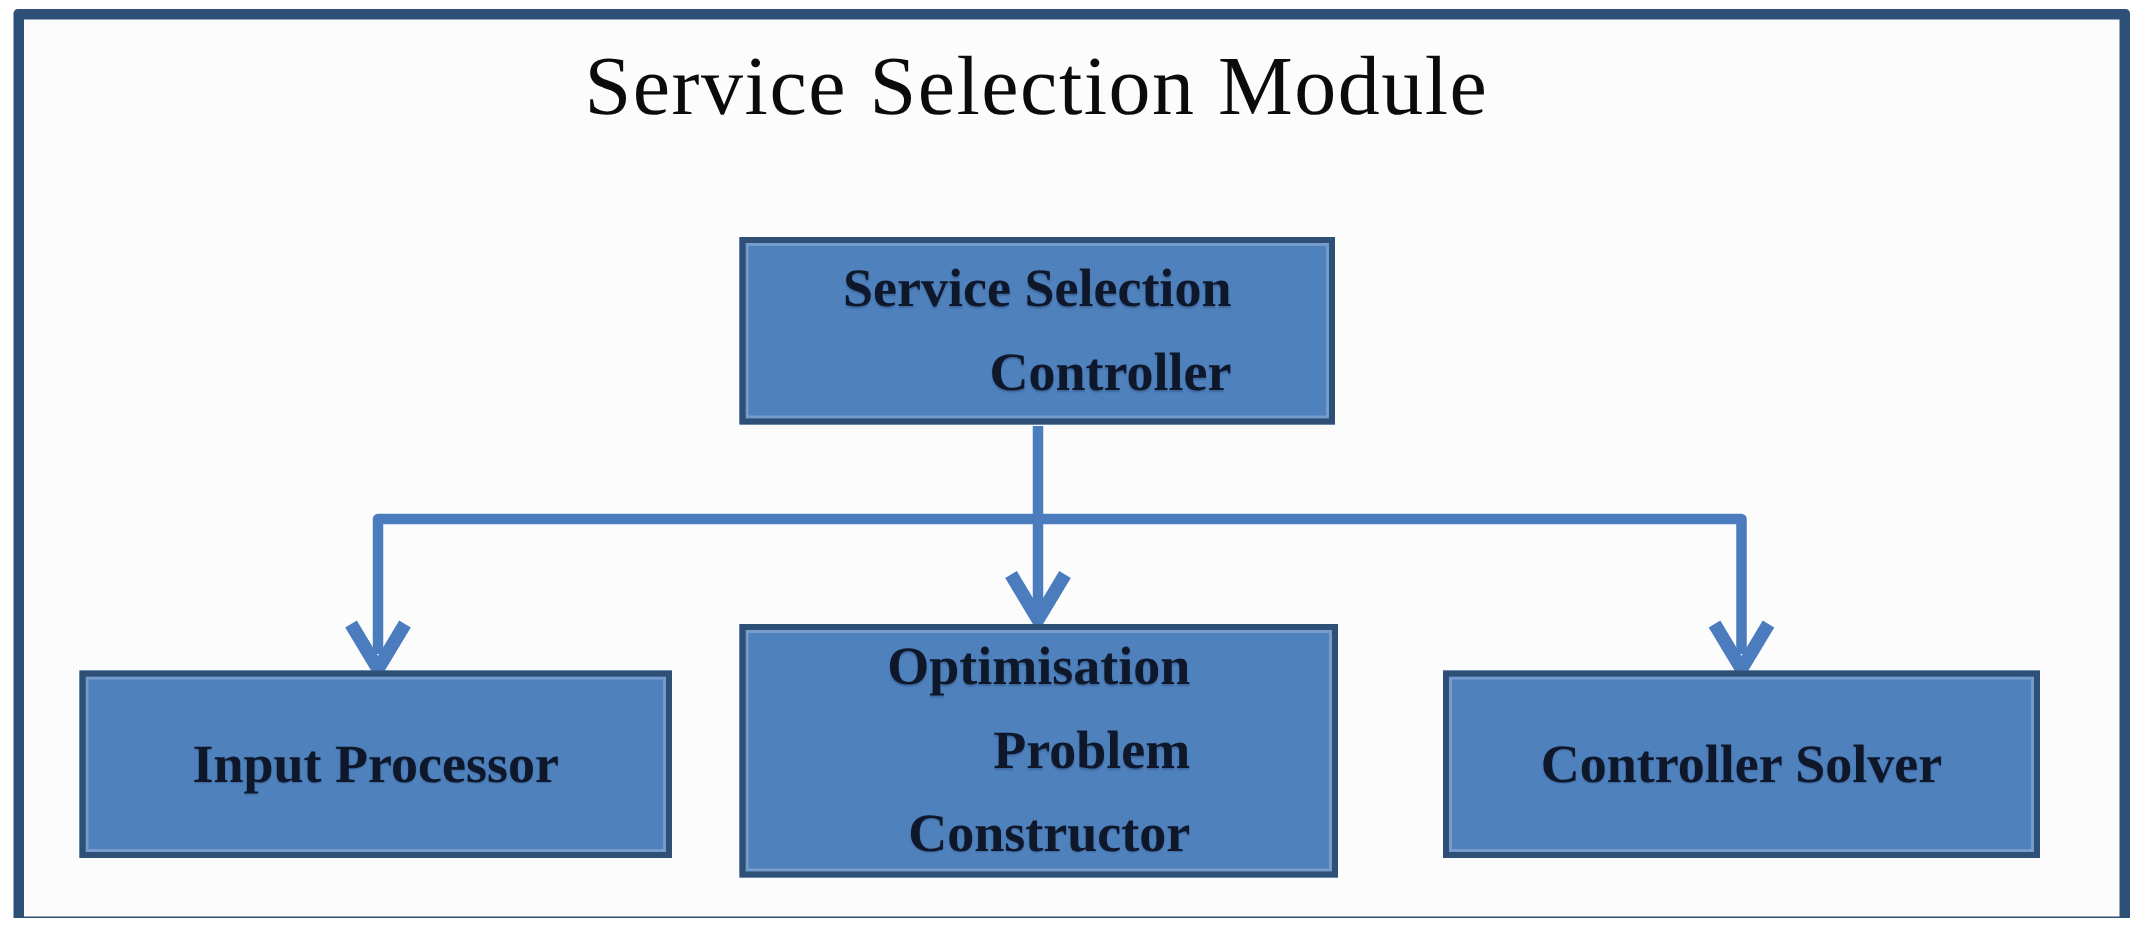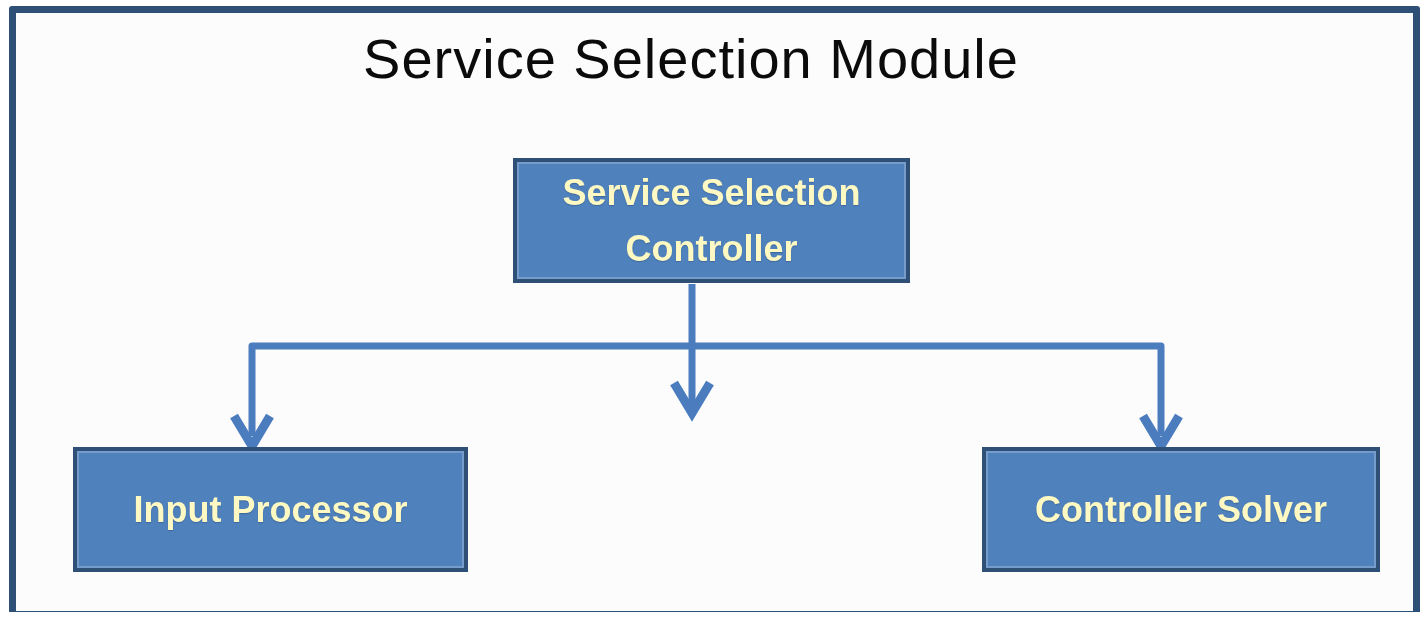--- a/index.html
+++ b/index.html
@@ -7,20 +7,21 @@
     padding: 0;
     background: #ffffff;
     font-family: "Liberation Sans", sans-serif;
   }
   .canvas {
     position: relative;
     width: 1428px;
     height: 612px;
     background: #ffffff;
     overflow: hidden;
+    font-family: Liberation Serif, serif;
   }
   .frame {
     position: absolute;
     left: 9px;
     top: 6px;
     width: 1411px;
     height: 612px;
     box-sizing: border-box;
     border: 7px solid #2E5077;
     border-radius: 3px;
@@ -37,30 +38,29 @@
     letter-spacing: 1px;
     color: #0B0B0B;
     font-stretch: condensed;
   }
   .node {
     position: absolute;
     box-sizing: border-box;
     background: #4F81BD;
     border: 4px solid #2E5077;
     box-shadow: inset 0 0 0 2px rgba(255,255,255,0.22);
-    color: #fef9c3;
+    color: #0f172a;
     display: flex;
     align-items: center;
     justify-content: center;
-    text-align: center;
+    text-align: right;
     font-size: 36px;
     font-weight: 700;
     line-height: 1.55;
     text-shadow: 0 1px 1px rgba(30,60,100,0.35);
-    margin-left: 20px;
   }
   .node .label {
     white-space: pre-line;
   }
   .node-controller { left: 493px; top: 158px; width: 397px; height: 125px; }
   .node-input      { left: 53px;  top: 447px; width: 395px; height: 125px; }
   .node-optimiser  { left: 493px; top: 416px; width: 399px; height: 169px; }
   .node-solver     { left: 962px; top: 447px; width: 398px; height: 125px; }
   .connectors {
     position: absolute;
@@ -93,18 +93,23 @@
 
   <div class="node node-controller">
     <span class="label">Service Selection
 Controller</span>
   </div>
 
   <div class="node node-input">
     <span class="label">Input Processor</span>
   </div>
 
+  <div class="node node-optimiser">
+    <span class="label">Optimisation
+Problem
+Constructor</span>
+  </div>
 
   <div class="node node-solver">
     <span class="label">Controller Solver</span>
   </div>
 
 </div>
 
 </body></html>

